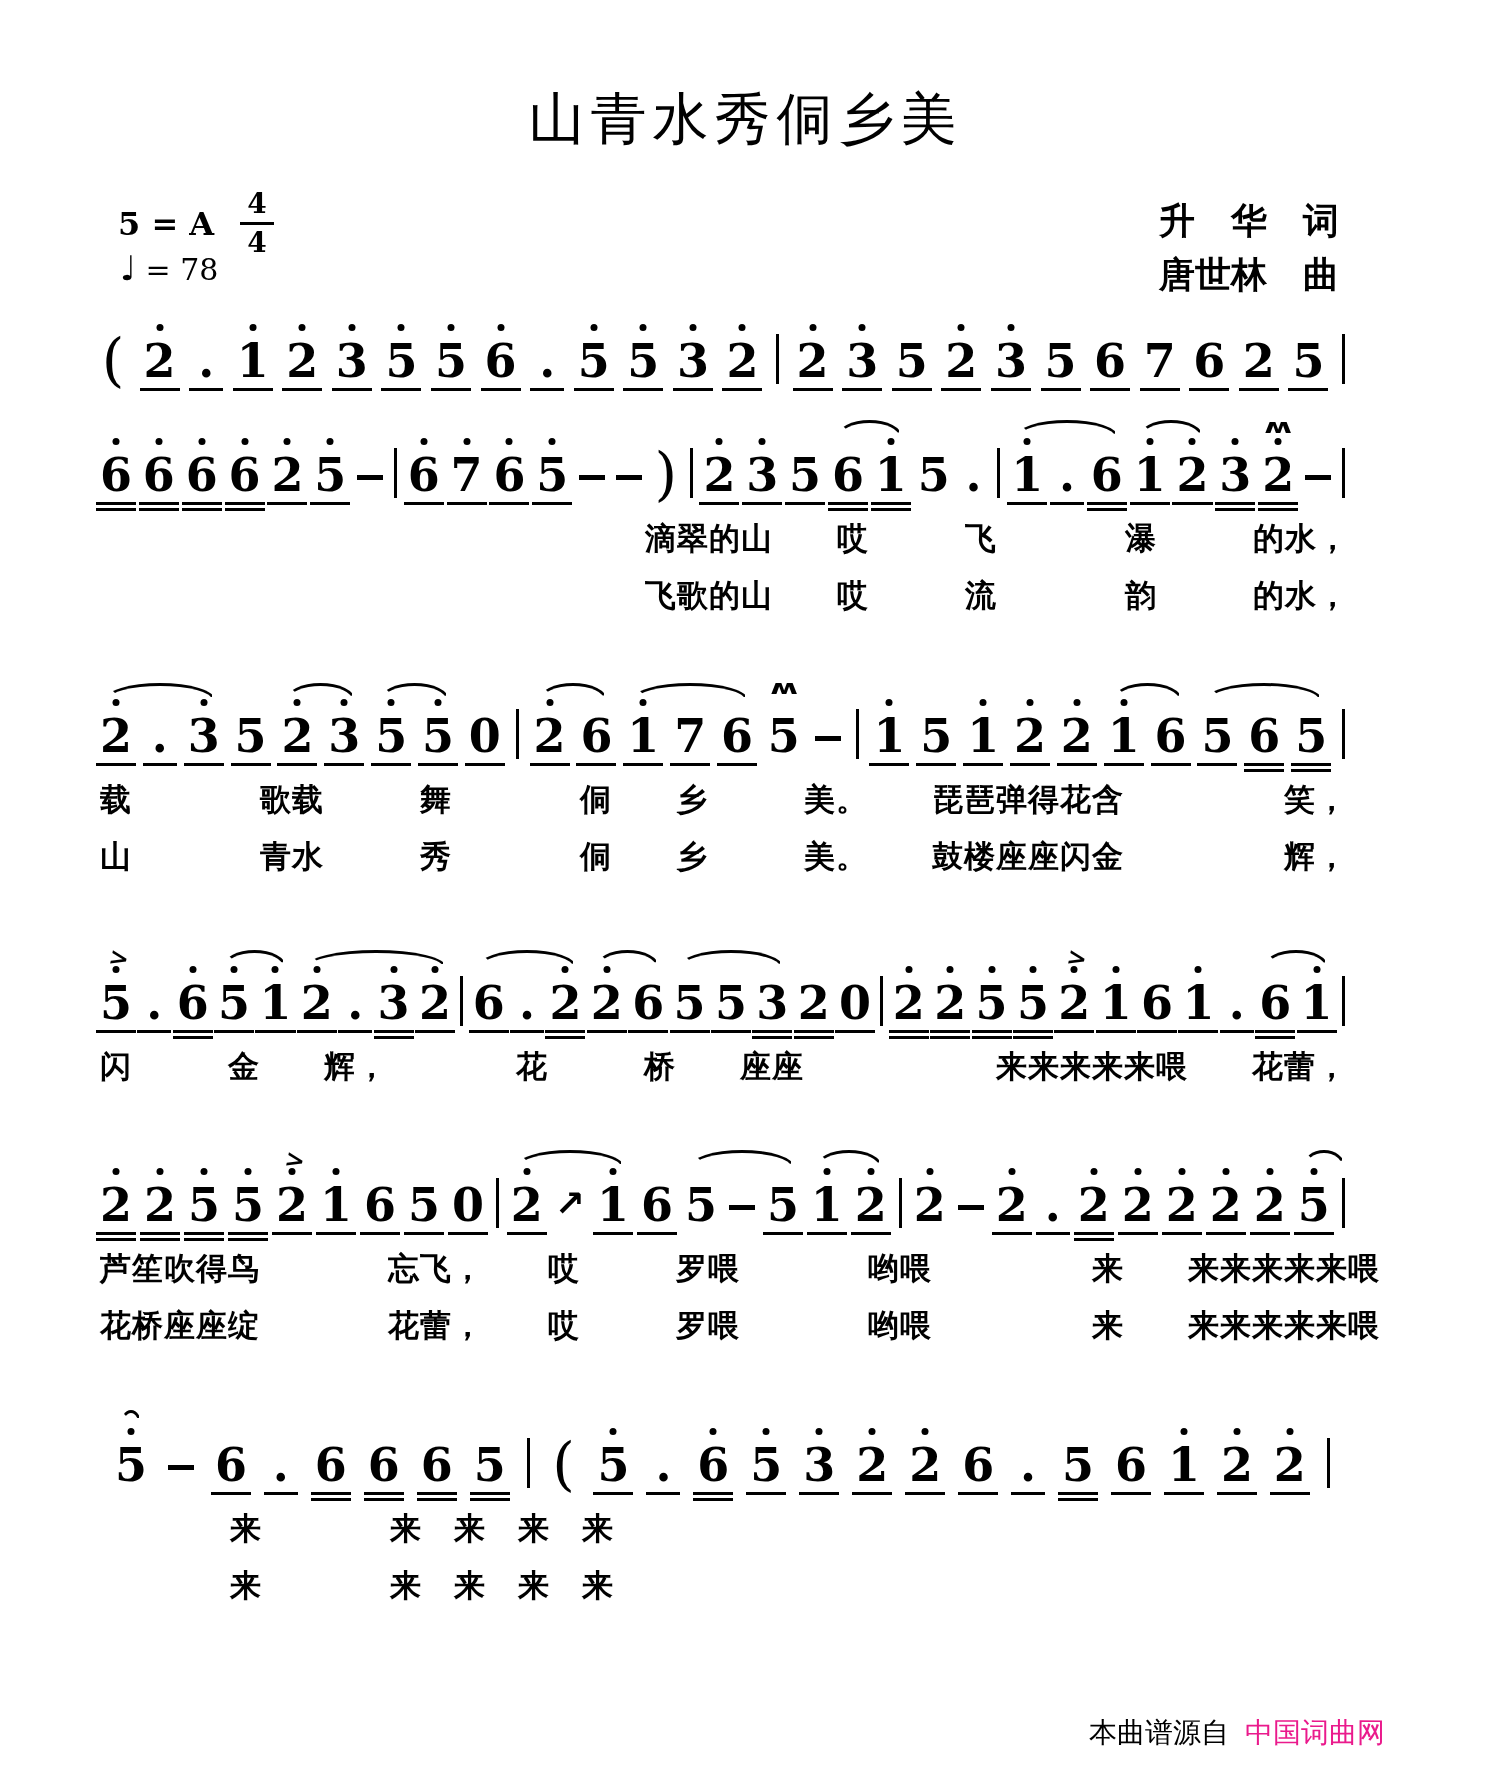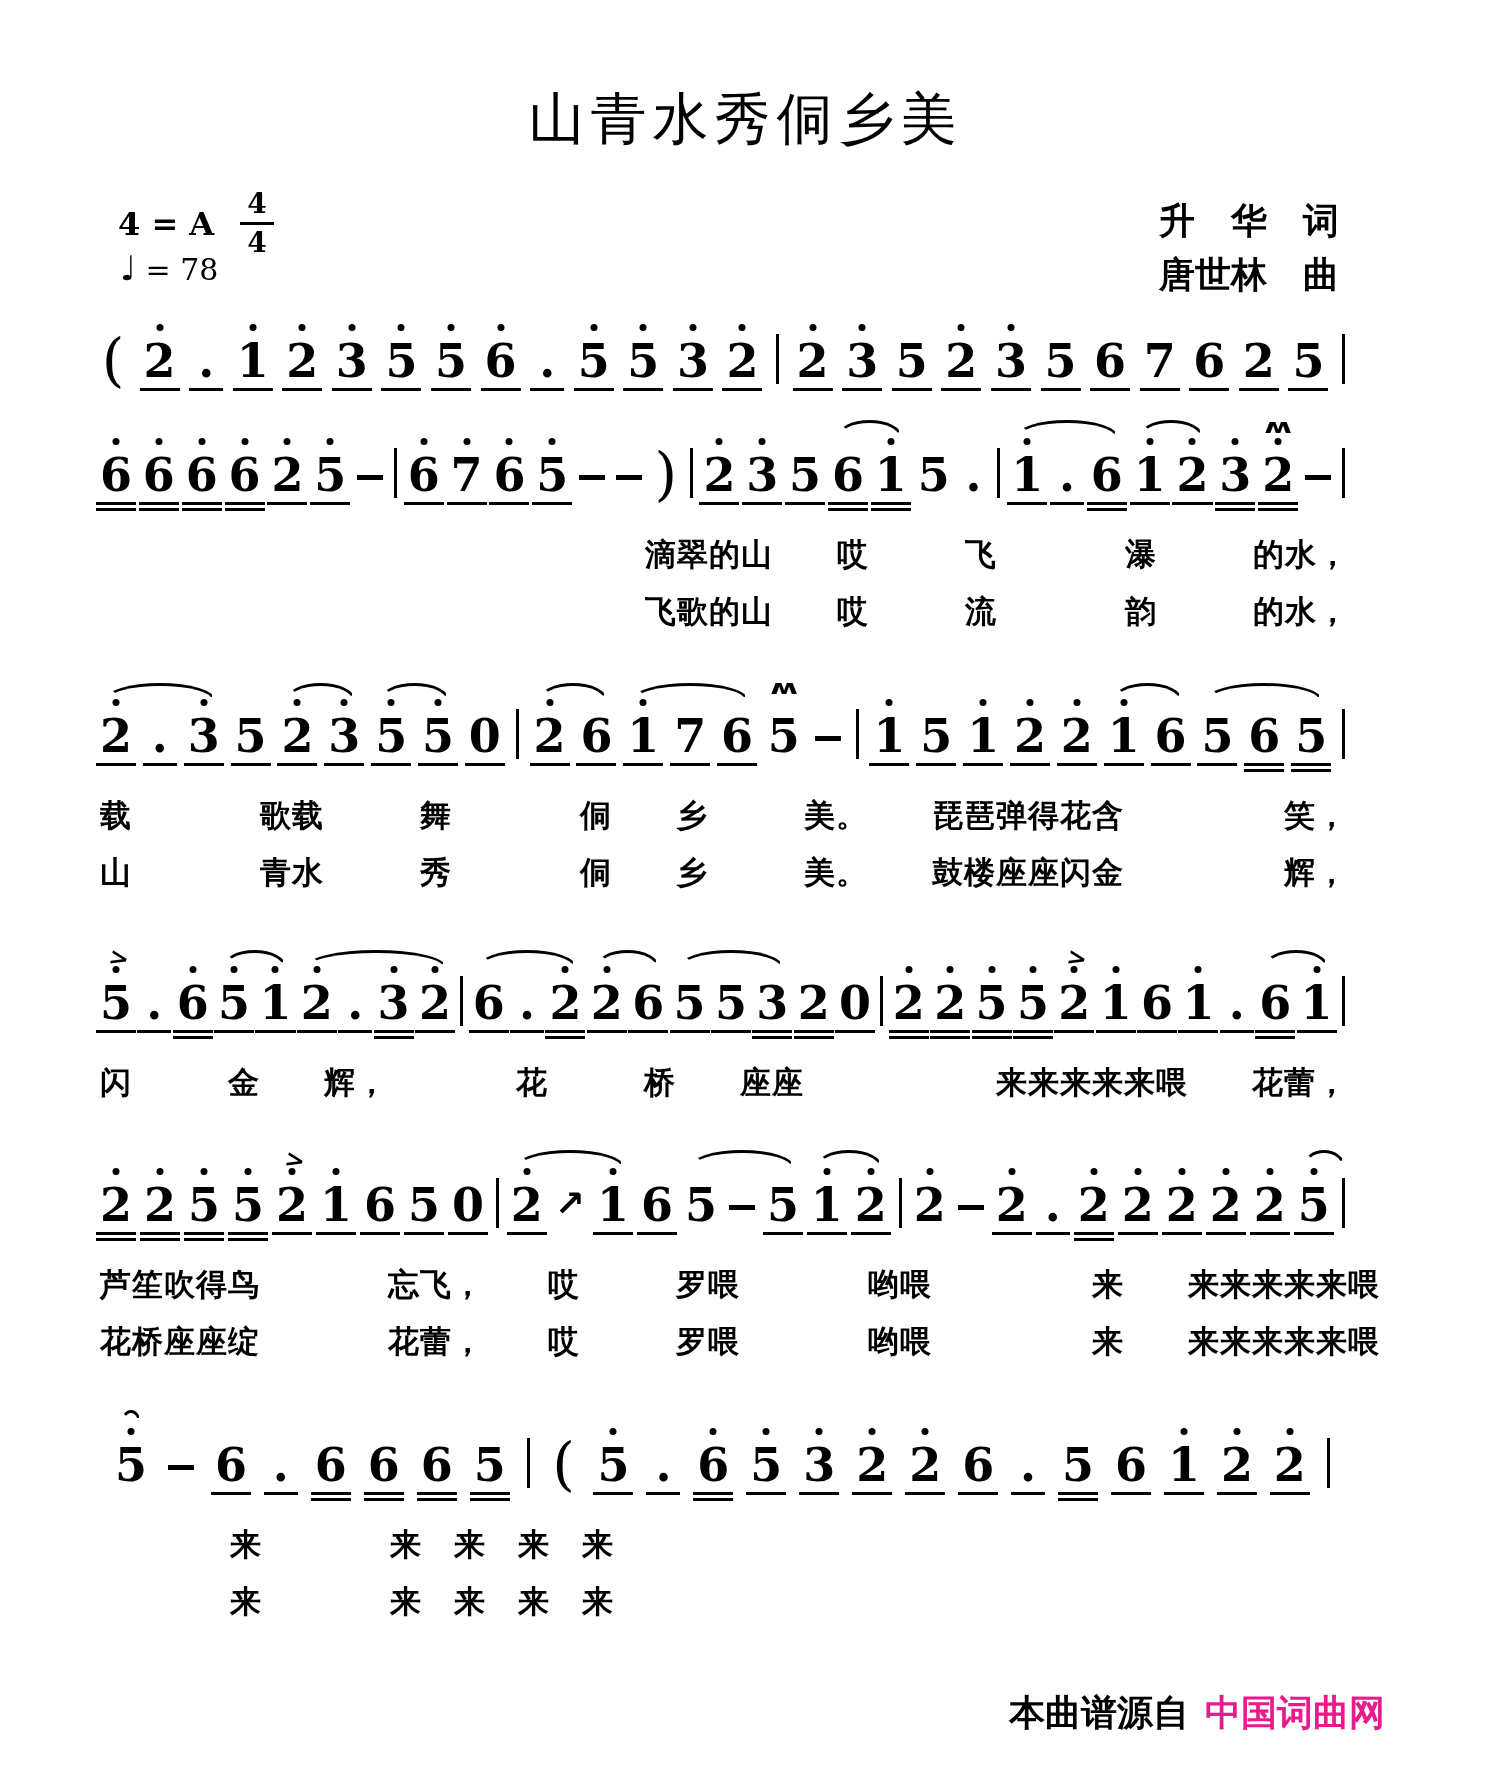--- a/index.html
+++ b/index.html
@@ -39,35 +39,35 @@
        border:3px solid transparent;border-top:3px solid #000;
        border-radius:50% 50% 0 0/100% 100% 0 0;}
   .morn{position:absolute;top:-20px;left:50%;transform:translateX(-50%) scaleX(1.5);
         font-size:20px;font-weight:900;font-family:"DejaVu Sans",sans-serif;}
   .macc{position:absolute;top:-18px;left:28%;font-size:24px;font-weight:900;
         transform:rotate(12deg);font-family:"DejaVu Sans",sans-serif;}
   .paren .num{font-size:58px;font-weight:400;line-height:52px;}
   .gliss .num{font-size:36px;line-height:52px;font-weight:700;
               font-family:"DejaVu Sans",sans-serif;}
   .lyrics-row{white-space:pre;font-size:31px;font-weight:600;letter-spacing:1px;
-              margin-top:32px;line-height:1.5;}
+              margin-top:16px;line-height:1.5;}
   .lyrics-row + .lyrics-row{margin-top:10px;}
 
-  .footer{position:absolute;right:106px;bottom:28px;font-size:36px;font-weight:700;}
+  .footer{position:absolute;right:106px;bottom:14px;font-size:28px;font-weight:400;}
   .footer .site{margin-left:16px;}
 </style>
 </head>
 <body>
 
 <div class="page">
 
   <div class="title">山青水秀侗乡美</div>
 
   <div class="keysig">
-    <span>4 = A</span>
+    <span>5 = A</span>
     <span class="timesig">
       <span class="tnum">4</span>
       <span class="tden">4</span>
     </span>
   </div>
 
   <div class="tempo">
     <span class="noteglyph">♩</span>
     <span>= 78</span>
   </div>

